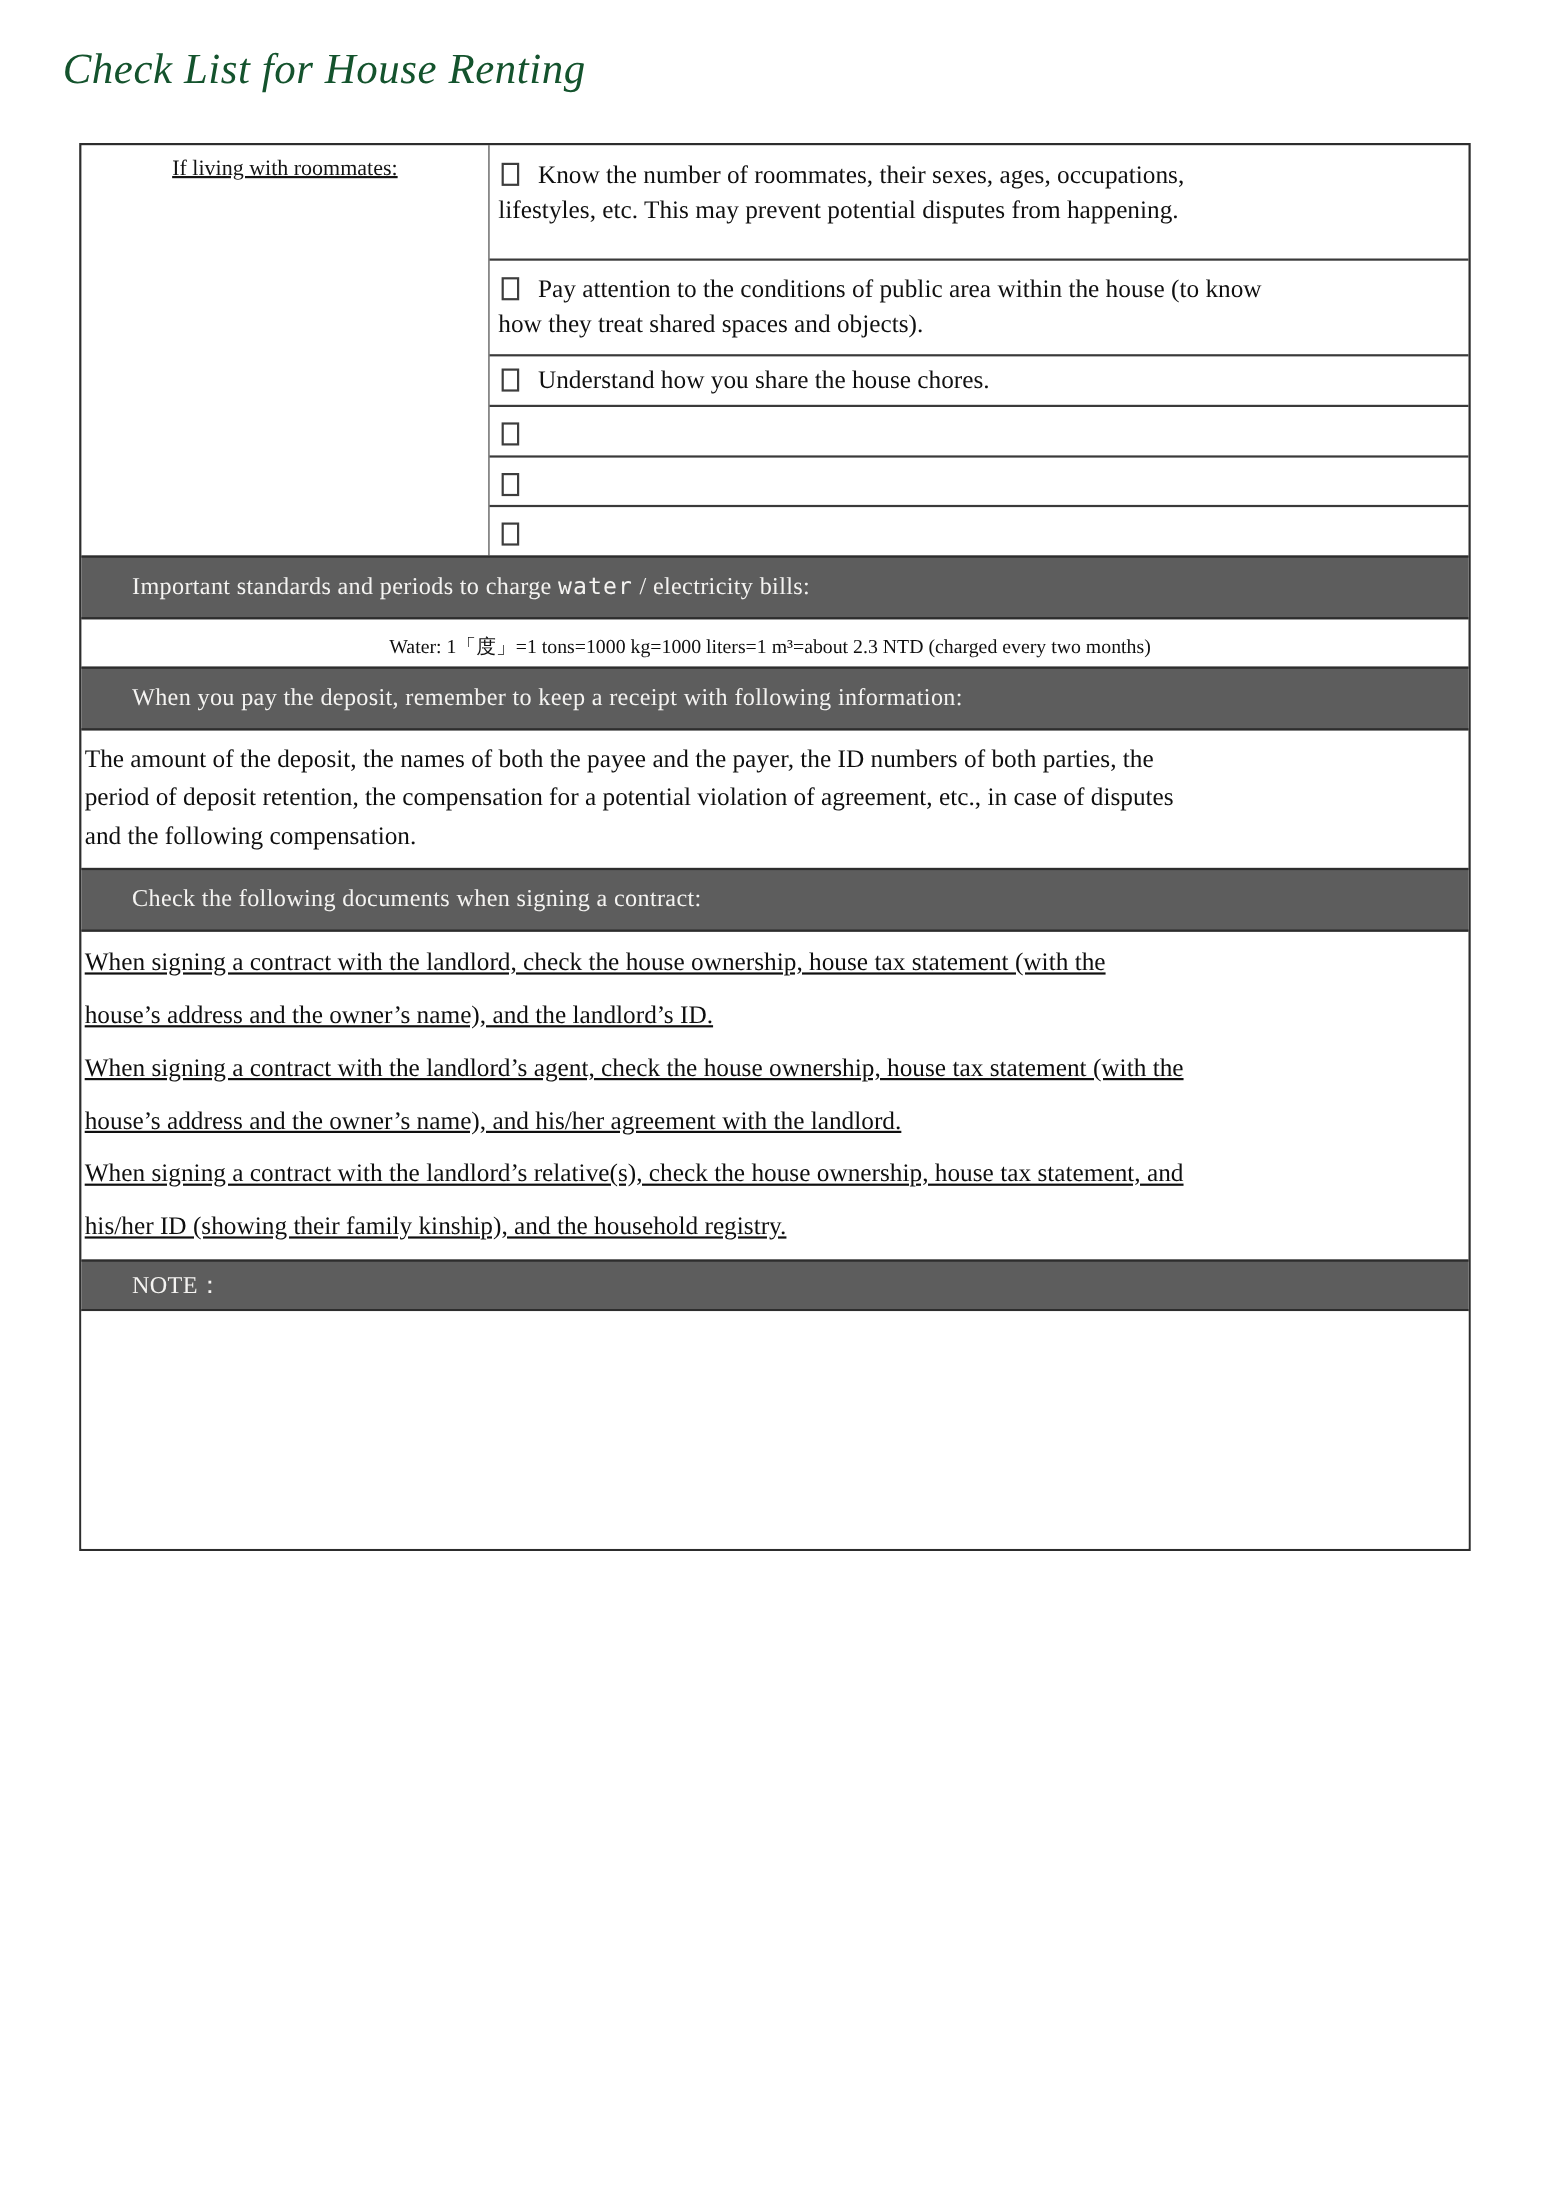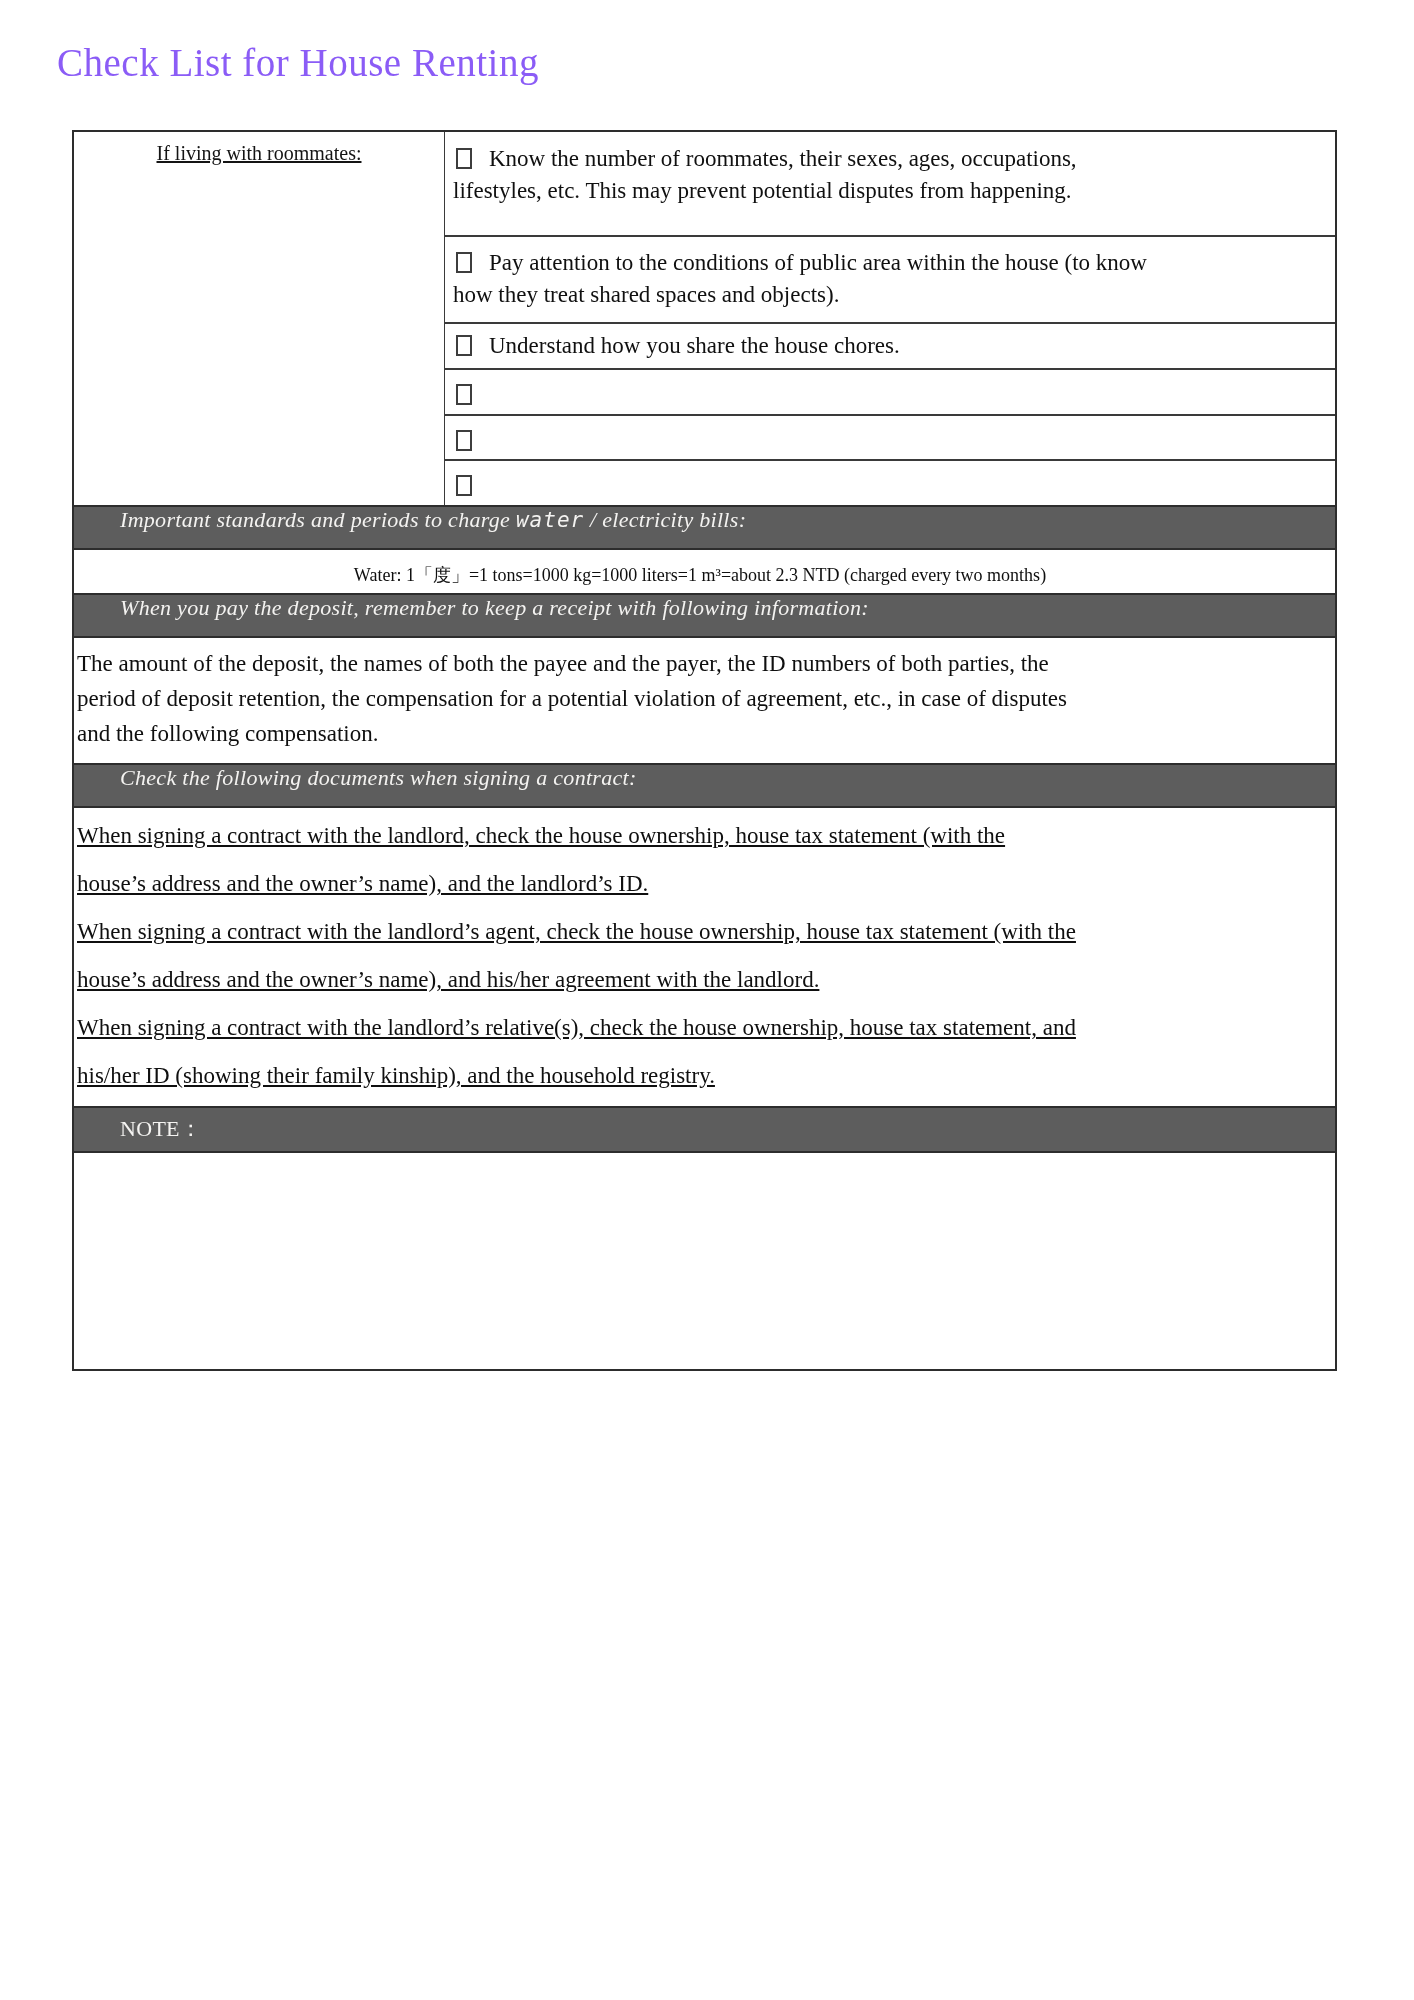--- a/index.html
+++ b/index.html
@@ -13,22 +13,23 @@
     color: #111111;
     overflow: hidden;
   }
   .title {
     position: absolute;
     left: 57px;
     top: 40px;
     font-size: 39px;
     font-weight: 400;
     letter-spacing: 0.5px;
-    color: #8b5cf6;
+    color: #14532d;
     white-space: nowrap;
+    font-style: italic;
   }
   .doc-table {
     position: absolute;
     left: 72px;
     top: 130px;
     width: 1265px;
     border: 2px solid #2d2d2d;
     background: #ffffff;
   }
   
@@ -70,21 +71,21 @@
   
   .bar {
     background: #5d5d5d;
     color: #f4f3f1;
     font-size: 22px;
     border-top: 2px solid #2d2d2d;
     border-bottom: 2px solid #2d2d2d;
     padding-left: 46px;
     letter-spacing: 0.3px;
   }
-  .bar-lg { padding-bottom: 15px; font-style: italic; }
+  .bar-lg { padding-top: 13px; padding-bottom: 15px; }
   .bar-sm { padding-top: 6px;  padding-bottom: 7px; }
   .word-water {
     font-family: "DejaVu Sans Mono", monospace;
     font-size: 21px;
     letter-spacing: 1px;
   }
   
   .sec { padding-left: 3px; padding-right: 12px; color: #0f0f0f; }
   .util-body {
     font-size: 18px;

